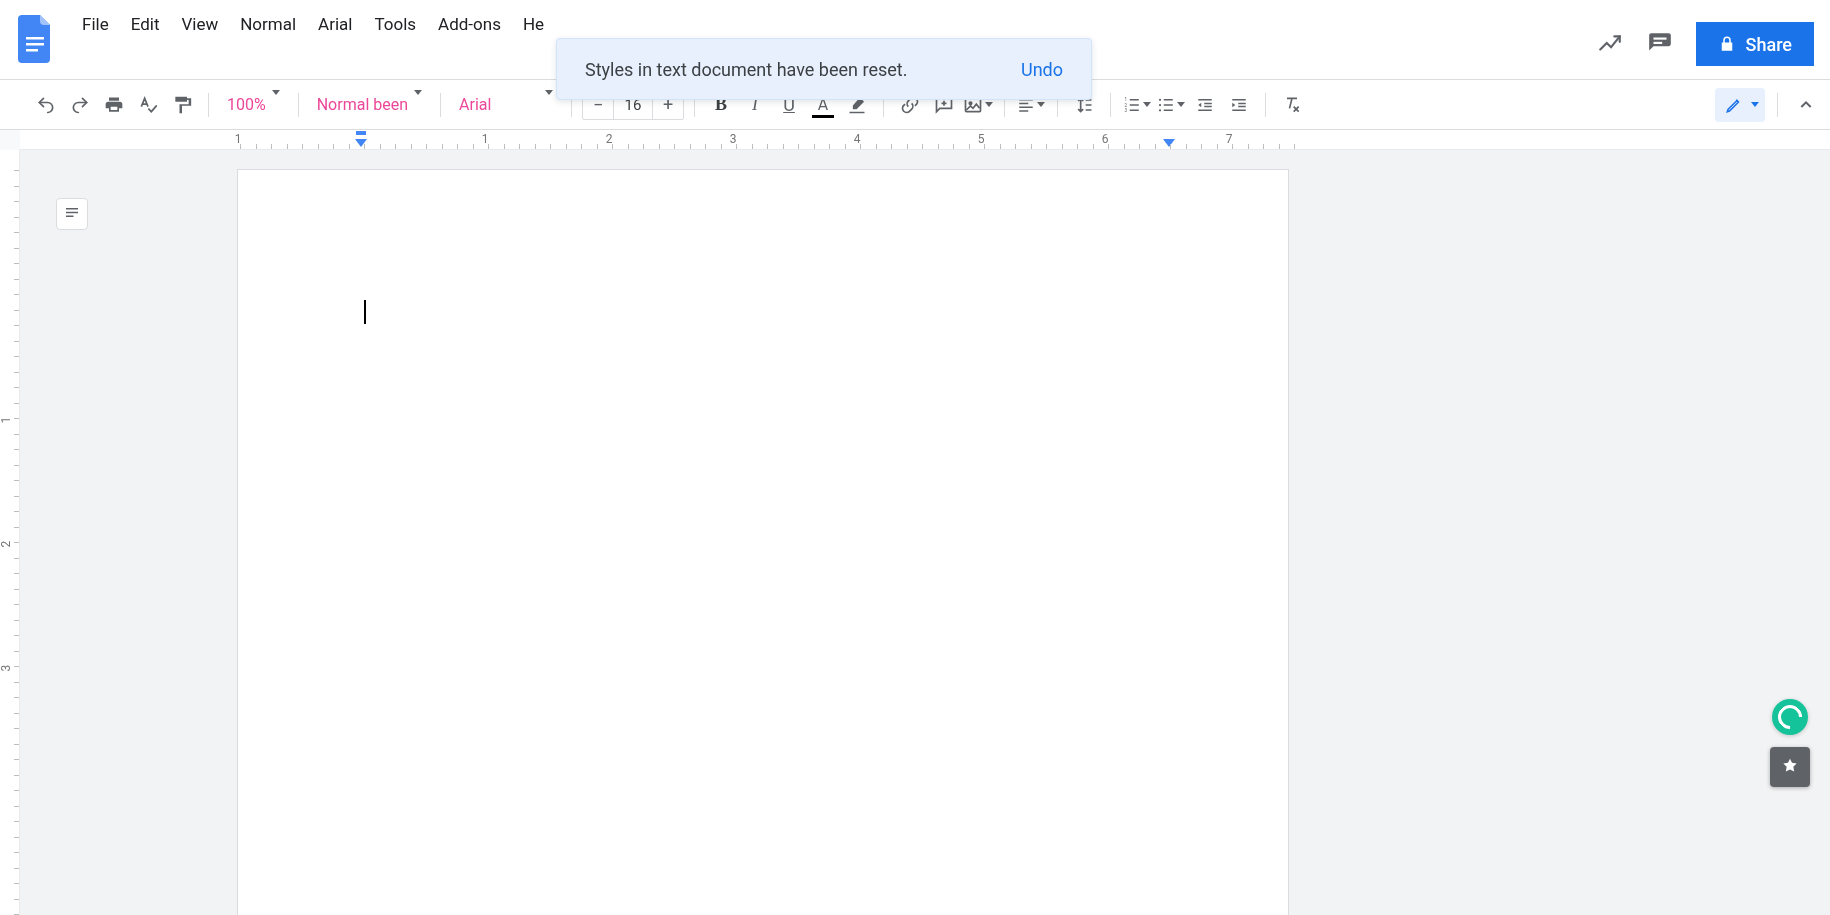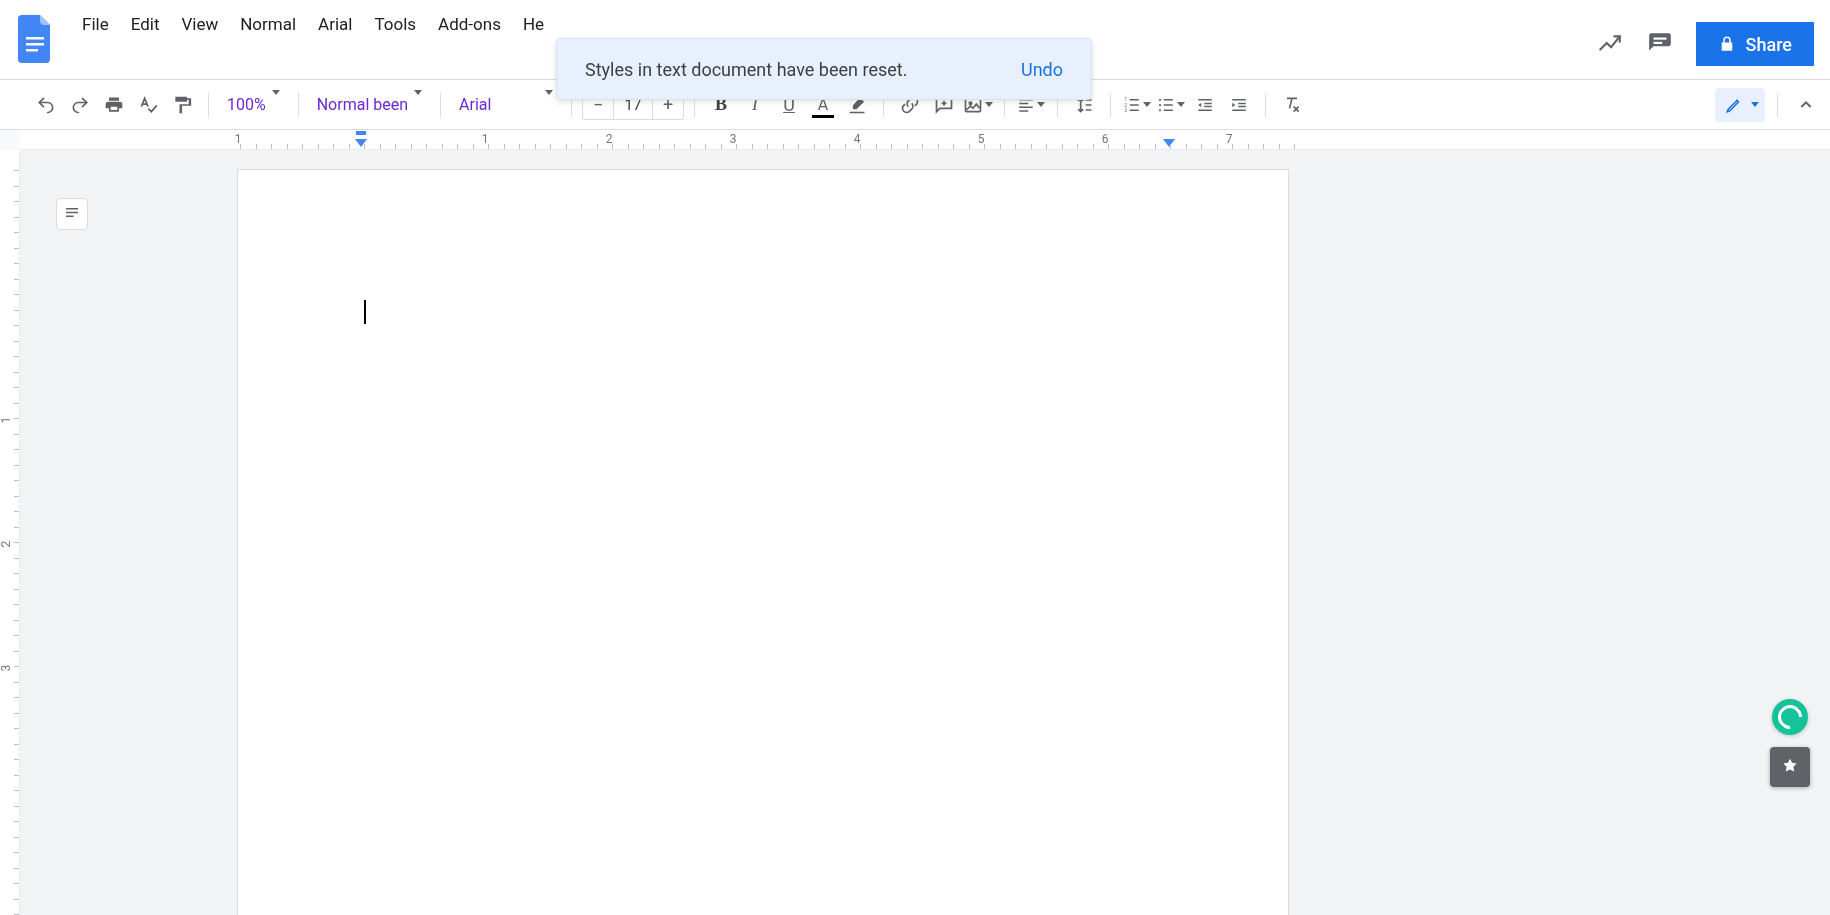--- a/index.html
+++ b/index.html
@@ -68,21 +68,21 @@
   .tb-btn {
     min-width:32px; height:32px;
     display:flex; align-items:center; justify-content:center;
     border-radius:4px; cursor:pointer;
     color:#4d5156;
   }
   .tb-sep { width:1px; height:24px; background:#dadce0; margin:0 8px;}
   .tb-combo {
     display:flex; align-items:center; gap:6px;
     padding:0 8px; height:32px; cursor:pointer;
-    color:#6d28d9; font-size:16px;
+    color:#ec4899; font-size:16px;
   }
   .tb-combo .caret { color:#5f6368; }
   .font-size-box {
     display:flex; align-items:center; border:1px solid #dadce0;
     border-radius:2px; height:30px;
   }
   .font-size-box .fs-btn { width:30px; text-align:center; color:#5f6368; cursor:pointer; font-size:18px;}
   .font-size-box .fs-val { width:40px; text-align:center; border-left:1px solid #dadce0;border-right:1px solid #dadce0; height:100%; display:flex;align-items:center;justify-content:center; font-size:15px; color:#3c4043;}
   .tb-right { margin-left:auto; display:flex; align-items:center; gap:4px;}
   .edit-mode-btn {
@@ -274,21 +274,21 @@
     <span class="caret" style="margin-left:auto"><span class="caret-down"></span></span>
   </div>
   <div class="tb-sep"></div>
   <div class="tb-combo" style="min-width:110px">
     <span>Arial</span>
     <span class="caret" style="margin-left:auto"><span class="caret-down"></span></span>
   </div>
   <div class="tb-sep"></div>
   <div class="font-size-box">
     <div class="fs-btn">−</div>
-    <div class="fs-val">17</div>
+    <div class="fs-val">16</div>
     <div class="fs-btn">+</div>
   </div>
   <div class="tb-sep"></div>
   <div class="tb-btn" style="font-weight:700;font-size:18px;color:#3c4043;font-family:serif;">B</div>
   <div class="tb-btn" style="font-style:italic;font-size:18px;color:#5f6368;font-family:serif;">I</div>
   <div class="tb-btn" style="text-decoration:underline;font-size:18px;color:#5f6368;">U</div>
   <div class="tb-btn txtcolor-wrap">
     <span style="font-size:16px;color:#5f6368;">A</span>
       <span class="txtcolor-underline"></span>
   </div>

